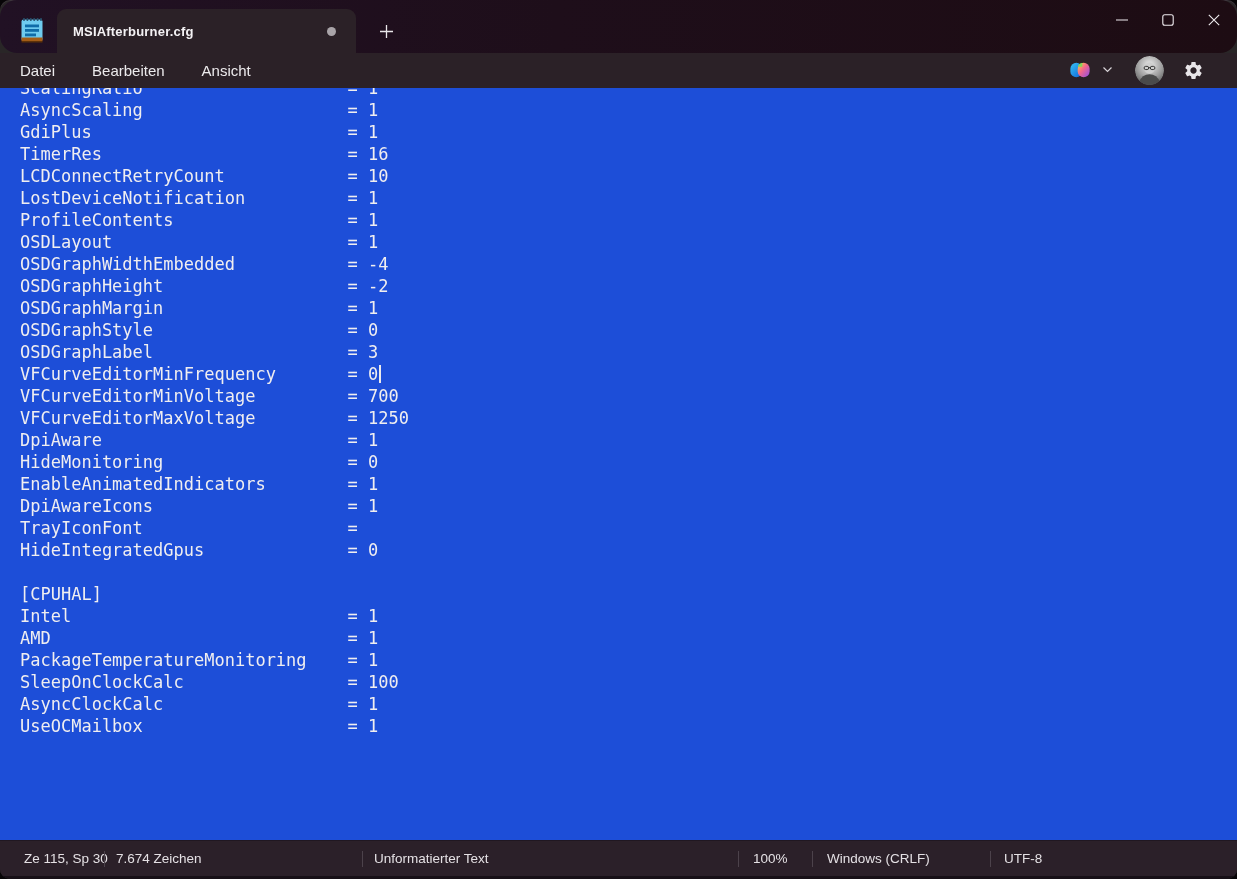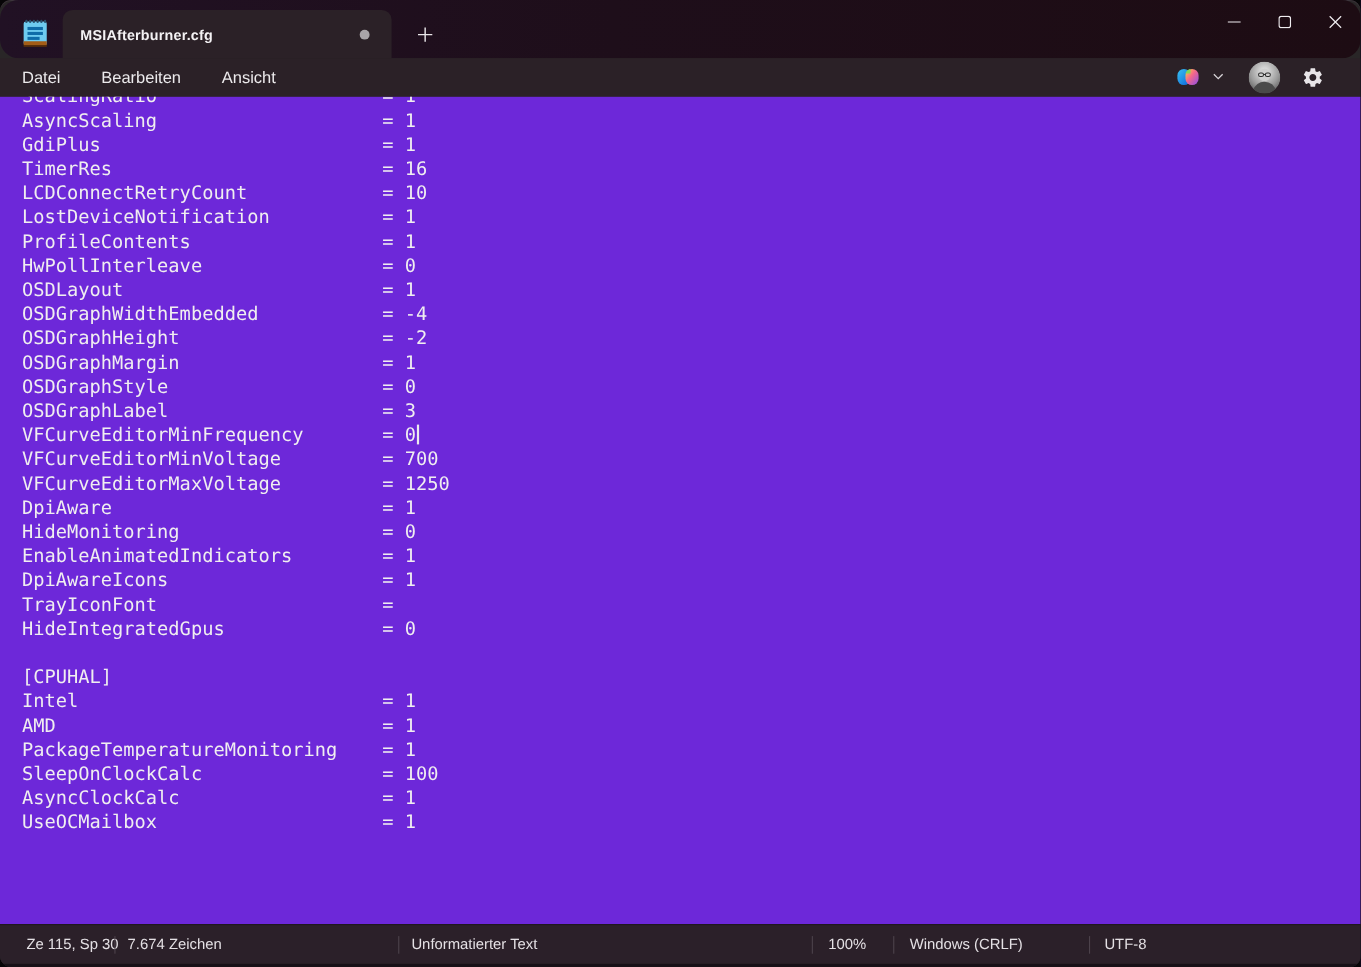--- a/index.html
+++ b/index.html
@@ -48,21 +48,21 @@
     color: #eceaec; font-size: 15px; padding: 5px 12px; border-radius: 5px;
     line-height: 1;
   }
   .menubar-right { position: absolute; right: 0; top: 0; height: 35px; width: 180px; }
   .copilot-button { position: absolute; left: 12px; top: 6px; width: 22px; height: 22px; }
   .chevron { position: absolute; left: 45px; top: 11px; }
   .avatar { position: absolute; left: 78px; top: 3px; width: 29px; height: 29px; border-radius: 50%; overflow: hidden; }
   .gear { position: absolute; left: 126px; top: 7px; width: 21px; height: 21px; }
 
   
-  .editor { position: relative; flex: 1 1 auto; background: #6d28d9; overflow: hidden; }
+  .editor { position: relative; flex: 1 1 auto; background: #1d4ed8; overflow: hidden; }
   .editor-content {
     position: absolute; top: -11px; left: 20px; right: 0;
     font-family: "DejaVu Sans Mono", monospace;
     font-size: 17px; line-height: 22px; color: #f0eef0;
   }
   .line { white-space: pre; height: 22px; }
   .caret {
     display: inline-block; width: 2px; height: 18px; margin-left: 1px;
     background: #eceaec; vertical-align: -3px;
   }
@@ -187,21 +187,20 @@
 
   <div class="editor">
     <div class="editor-content">
         <div class="line">ScalingRatio                    = 1</div>
         <div class="line">AsyncScaling                    = 1</div>
         <div class="line">GdiPlus                         = 1</div>
         <div class="line">TimerRes                        = 16</div>
         <div class="line">LCDConnectRetryCount            = 10</div>
         <div class="line">LostDeviceNotification          = 1</div>
         <div class="line">ProfileContents                 = 1</div>
-        <div class="line">HwPollInterleave                = 0</div>
         <div class="line">OSDLayout                       = 1</div>
         <div class="line">OSDGraphWidthEmbedded           = -4</div>
         <div class="line">OSDGraphHeight                  = -2</div>
         <div class="line">OSDGraphMargin                  = 1</div>
         <div class="line">OSDGraphStyle                   = 0</div>
         <div class="line">OSDGraphLabel                   = 3</div>
         <div class="line">VFCurveEditorMinFrequency       = 0<span class="caret"></span></div>
         <div class="line">VFCurveEditorMinVoltage         = 700</div>
         <div class="line">VFCurveEditorMaxVoltage         = 1250</div>
         <div class="line">DpiAware                        = 1</div>

